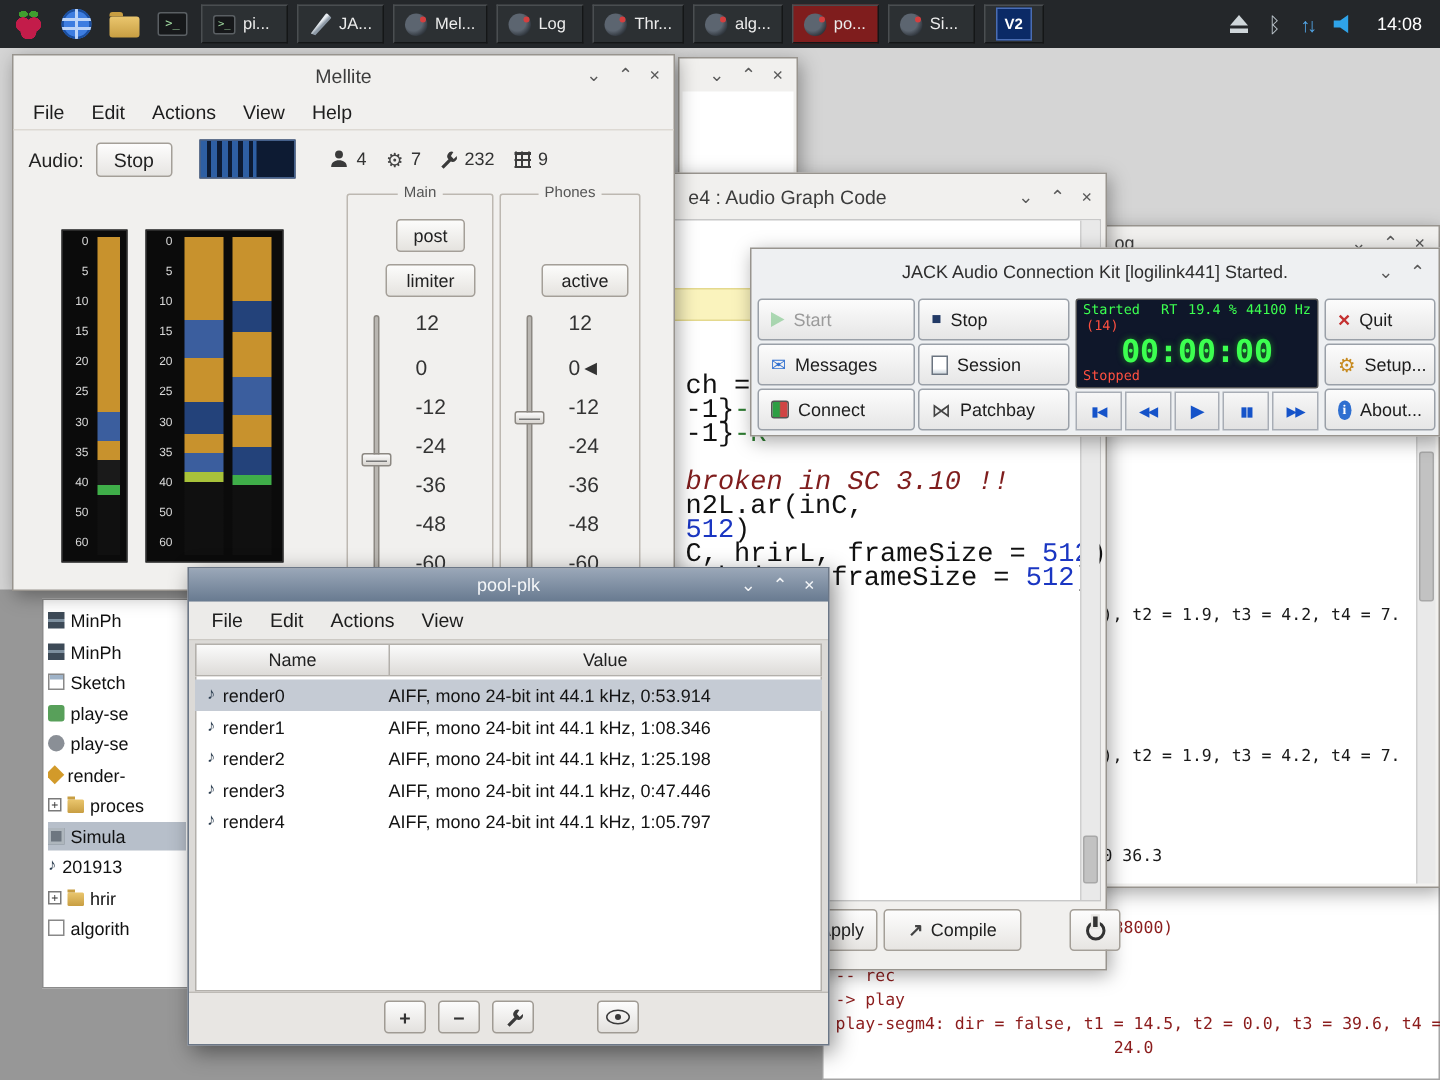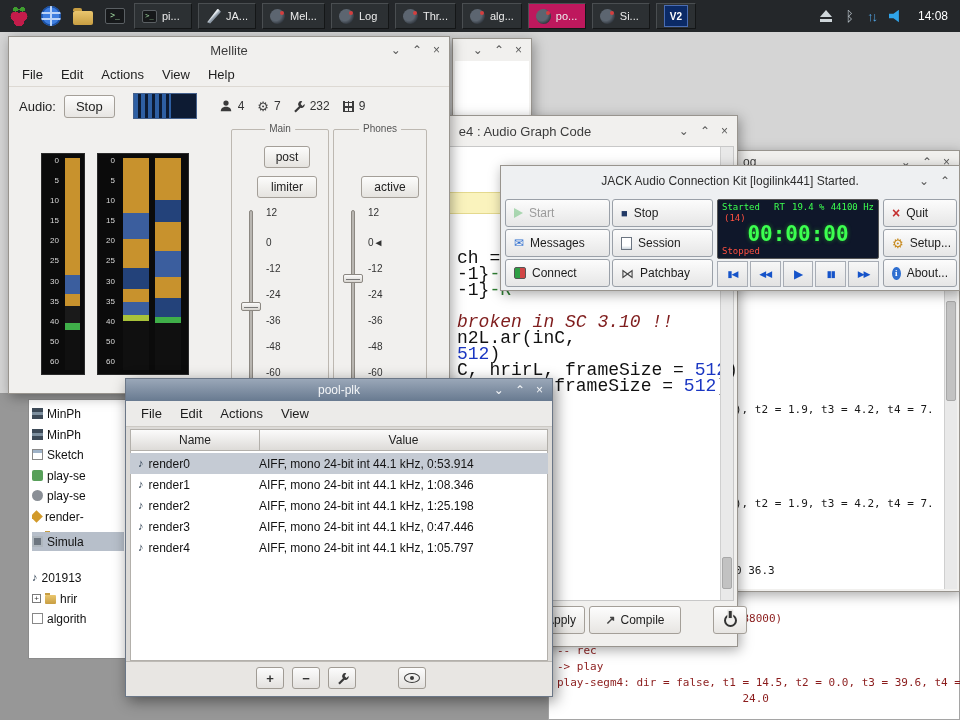--- a/index.html
+++ b/index.html
@@ -4,21 +4,21 @@
 <style>
   *{margin:0;padding:0;box-sizing:border-box}
   html,body{width:960px;height:720px;overflow:hidden}
   body{position:relative;background:#d5d5d5;font-family:"Liberation Sans",sans-serif;-webkit-font-smoothing:antialiased}
   .abs{position:absolute}
 
   
   #taskbar{position:absolute;left:0;top:0;width:960px;height:32px;background:#24272a;display:flex;align-items:center;padding:0 6px;gap:6px;z-index:90}
   .launcher{width:26px;height:26px;display:flex;align-items:center;justify-content:center}
   .tb-btn{height:26px;display:flex;align-items:center;gap:5px;padding:0 7px;background:#2c3033;border:1px solid;border-color:#4a4e51 #141617 #141617 #4a4e51;color:#ececec;font-size:11px;min-width:58px;white-space:nowrap;overflow:hidden}
-  .tb-btn.active{background:#be185d}
+  .tb-btn.active{background:#7f1d1d}
   .tray{margin-left:auto;display:flex;align-items:center;gap:13px;padding-right:6px}
   .clock{color:#fff;font-size:12px}
   .pi-icon{width:20px;height:20px;background:
     radial-gradient(ellipse 5px 3.5px at 33% 17%,#3f9d2f 60%,transparent 62%),
     radial-gradient(ellipse 5px 3.5px at 67% 17%,#3f9d2f 60%,transparent 62%),
     radial-gradient(circle 5px at 32% 52%,#c31c4a 95%,transparent),
     radial-gradient(circle 5px at 68% 52%,#c31c4a 95%,transparent),
     radial-gradient(circle 5.5px at 50% 75%,#c31c4a 95%,transparent)}
   .globe-icon{width:20px;height:20px;border-radius:50%;background:#3d7de0;box-shadow:inset 0 0 0 1.5px #1b4fa0;position:relative;overflow:hidden}
   .globe-icon::before{content:"";position:absolute;left:0;right:0;top:6px;height:1.5px;background:#bcd4f7;box-shadow:0 6px 0 #bcd4f7}
@@ -49,21 +49,21 @@
 
   
   .meter{position:absolute;background:#0b0b0b;border:1px solid #2a2a2a}
   .mlabels{position:absolute;left:2px;top:3px;bottom:8px;width:15px;display:flex;flex-direction:column;justify-content:space-between;color:#d8d8d8;font-size:8px;line-height:1;text-align:right}
   .mbar{position:absolute;top:4px;bottom:4px}
   .group{position:absolute;border:1px solid #bdb8b1;border-radius:2px}
   .group>.glabel{position:absolute;top:-7px;left:50%;transform:translateX(-50%);background:#f1f0ee;padding:0 4px;font-size:10px;color:#555}
   .vtrack{position:absolute;width:4px;background:#b9b6b1;border:1px solid #8c8882;border-radius:2px}
   .vhandle{position:absolute;width:20px;height:9px;background:linear-gradient(#fbfbfb,#d8d5d0);border:1px solid #8c8882;border-radius:2px}
   .vhandle::after{content:"";position:absolute;left:2px;right:2px;top:3.5px;height:1px;background:#777}
-  .sscale span{position:absolute;font-size:10px;color:#333;line-height:1;left:0}
+  .sscale span{position:absolute;font-size:14px;color:#333;line-height:1;left:11px}
   .sbtn{position:absolute;display:flex;align-items:center;justify-content:center;background:linear-gradient(#fcfcfb,#e5e3df);border:1px solid #a49f98;border-radius:3px;font-size:12px;color:#222}
   .grid-icon{width:11px;height:11px;background:
      repeating-linear-gradient(0deg,#3c3c3c 0 1.5px,transparent 1.5px 4.5px),
      repeating-linear-gradient(90deg,#3c3c3c 0 1.5px,transparent 1.5px 4.5px)}
   .cnt{font-size:12px;color:#333}
 
   
   .code-line{position:absolute;font-family:Liberation Mono, monospace;font-size:18px;white-space:pre;color:#111;line-height:1}
   .code-line .str{color:#2e7d32}
   .code-line .num{color:#1a36c2}
@@ -197,21 +197,21 @@
       </div>
     <div class="tree-item" style="top:107px" able="true">
         <span class="ti spark"></span>
         <span>render-</span>
       </div>
     <div class="tree-item" style="top:127px">
         <span class="expander">+</span>
         <span class="ti folder2"></span>
         <span>proces</span>
       </div>
-    <div class="tree-item selected" style="top:132px">
+    <div class="tree-item selected" style="top:148px">
         <span class="ti sim"></span>
         <span>Simula</span>
       </div>
     <div class="tree-item" style="top:168px">
         <span class="note-glyph">♪</span>
         <span>201913</span>
       </div>
     <div class="tree-item" style="top:189px">
         <span class="expander">+</span>
         <span class="ti folder2"></span>

